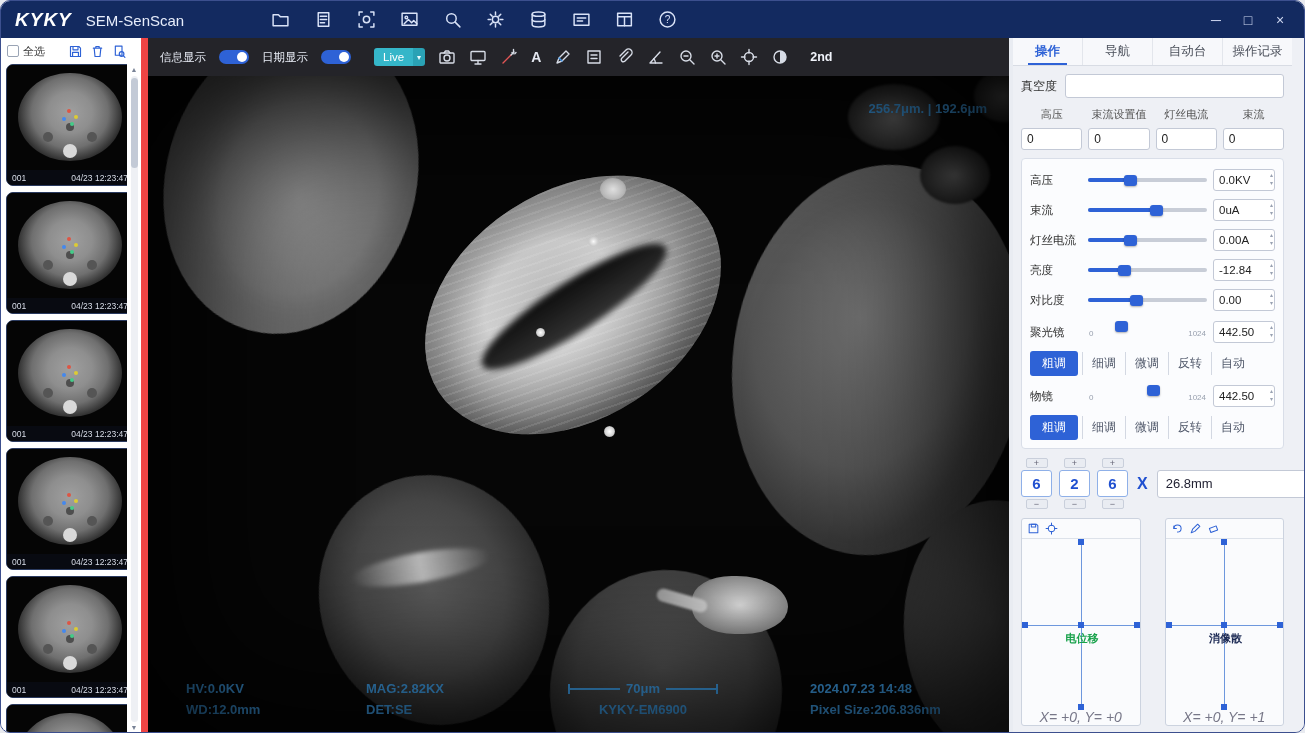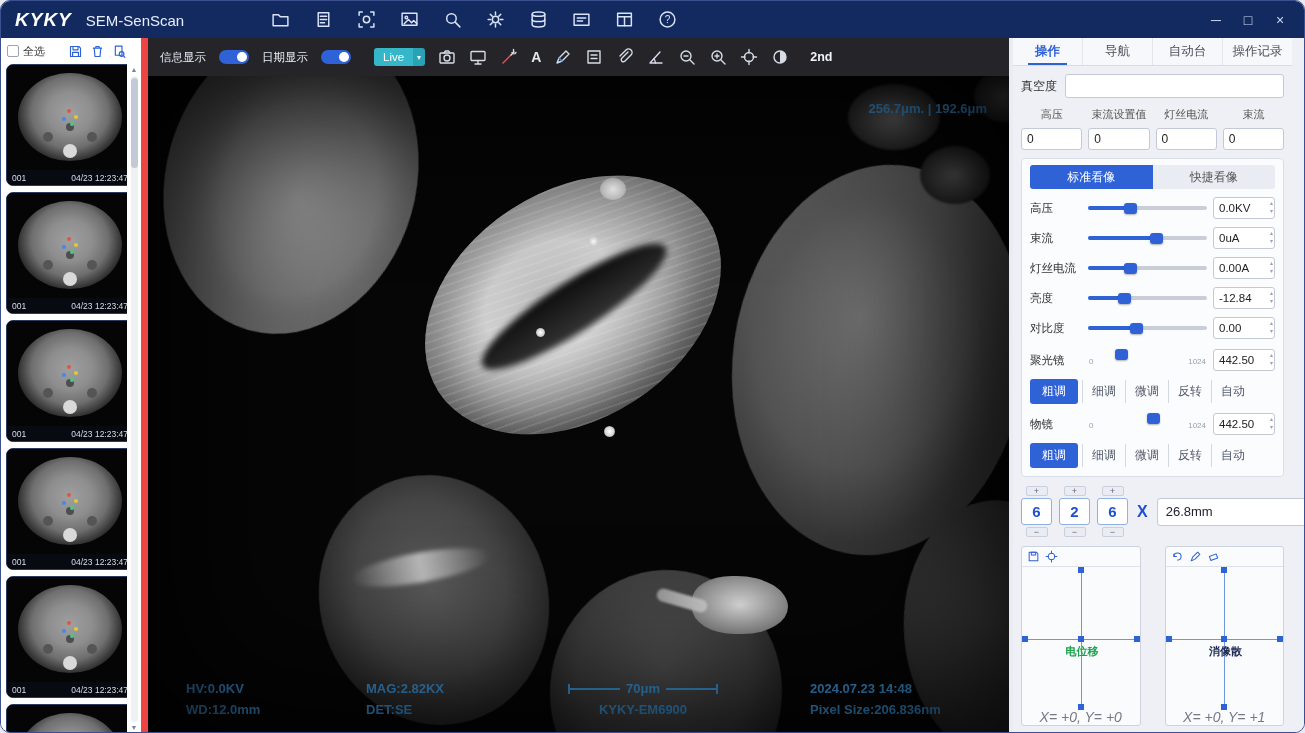--- a/index.html
+++ b/index.html
@@ -523,24 +523,20 @@
         <span class="rolabel">束流设置值</span>
         <span class="rolabel">灯丝电流</span>
         <span class="rolabel">束流</span>
         <input class="roval" value="0" style="">
         <input class="roval" value="0" style="">
         <input class="roval" value="0" style="">
         <input class="roval" value="0" style="">
       </div>
 
       <div class="card">
-        <div class="viewtabs">
-          <button class="vt active">标准看像</button>
-          <button class="vt idle">快捷看像</button>
-        </div>
 
         <div class="srow">
           <span class="slabel">高压</span>
           <div class="strack">
               <div class="sfill" style="width:35%"></div>
               <div class="sknob" style="left:35%"></div>
             </div>
           <span class="svwrap"><input class="sval" value="0.0KV" style=""><span class="spin">▴<br>▾</span></span>
         </div>
         <div class="srow">

